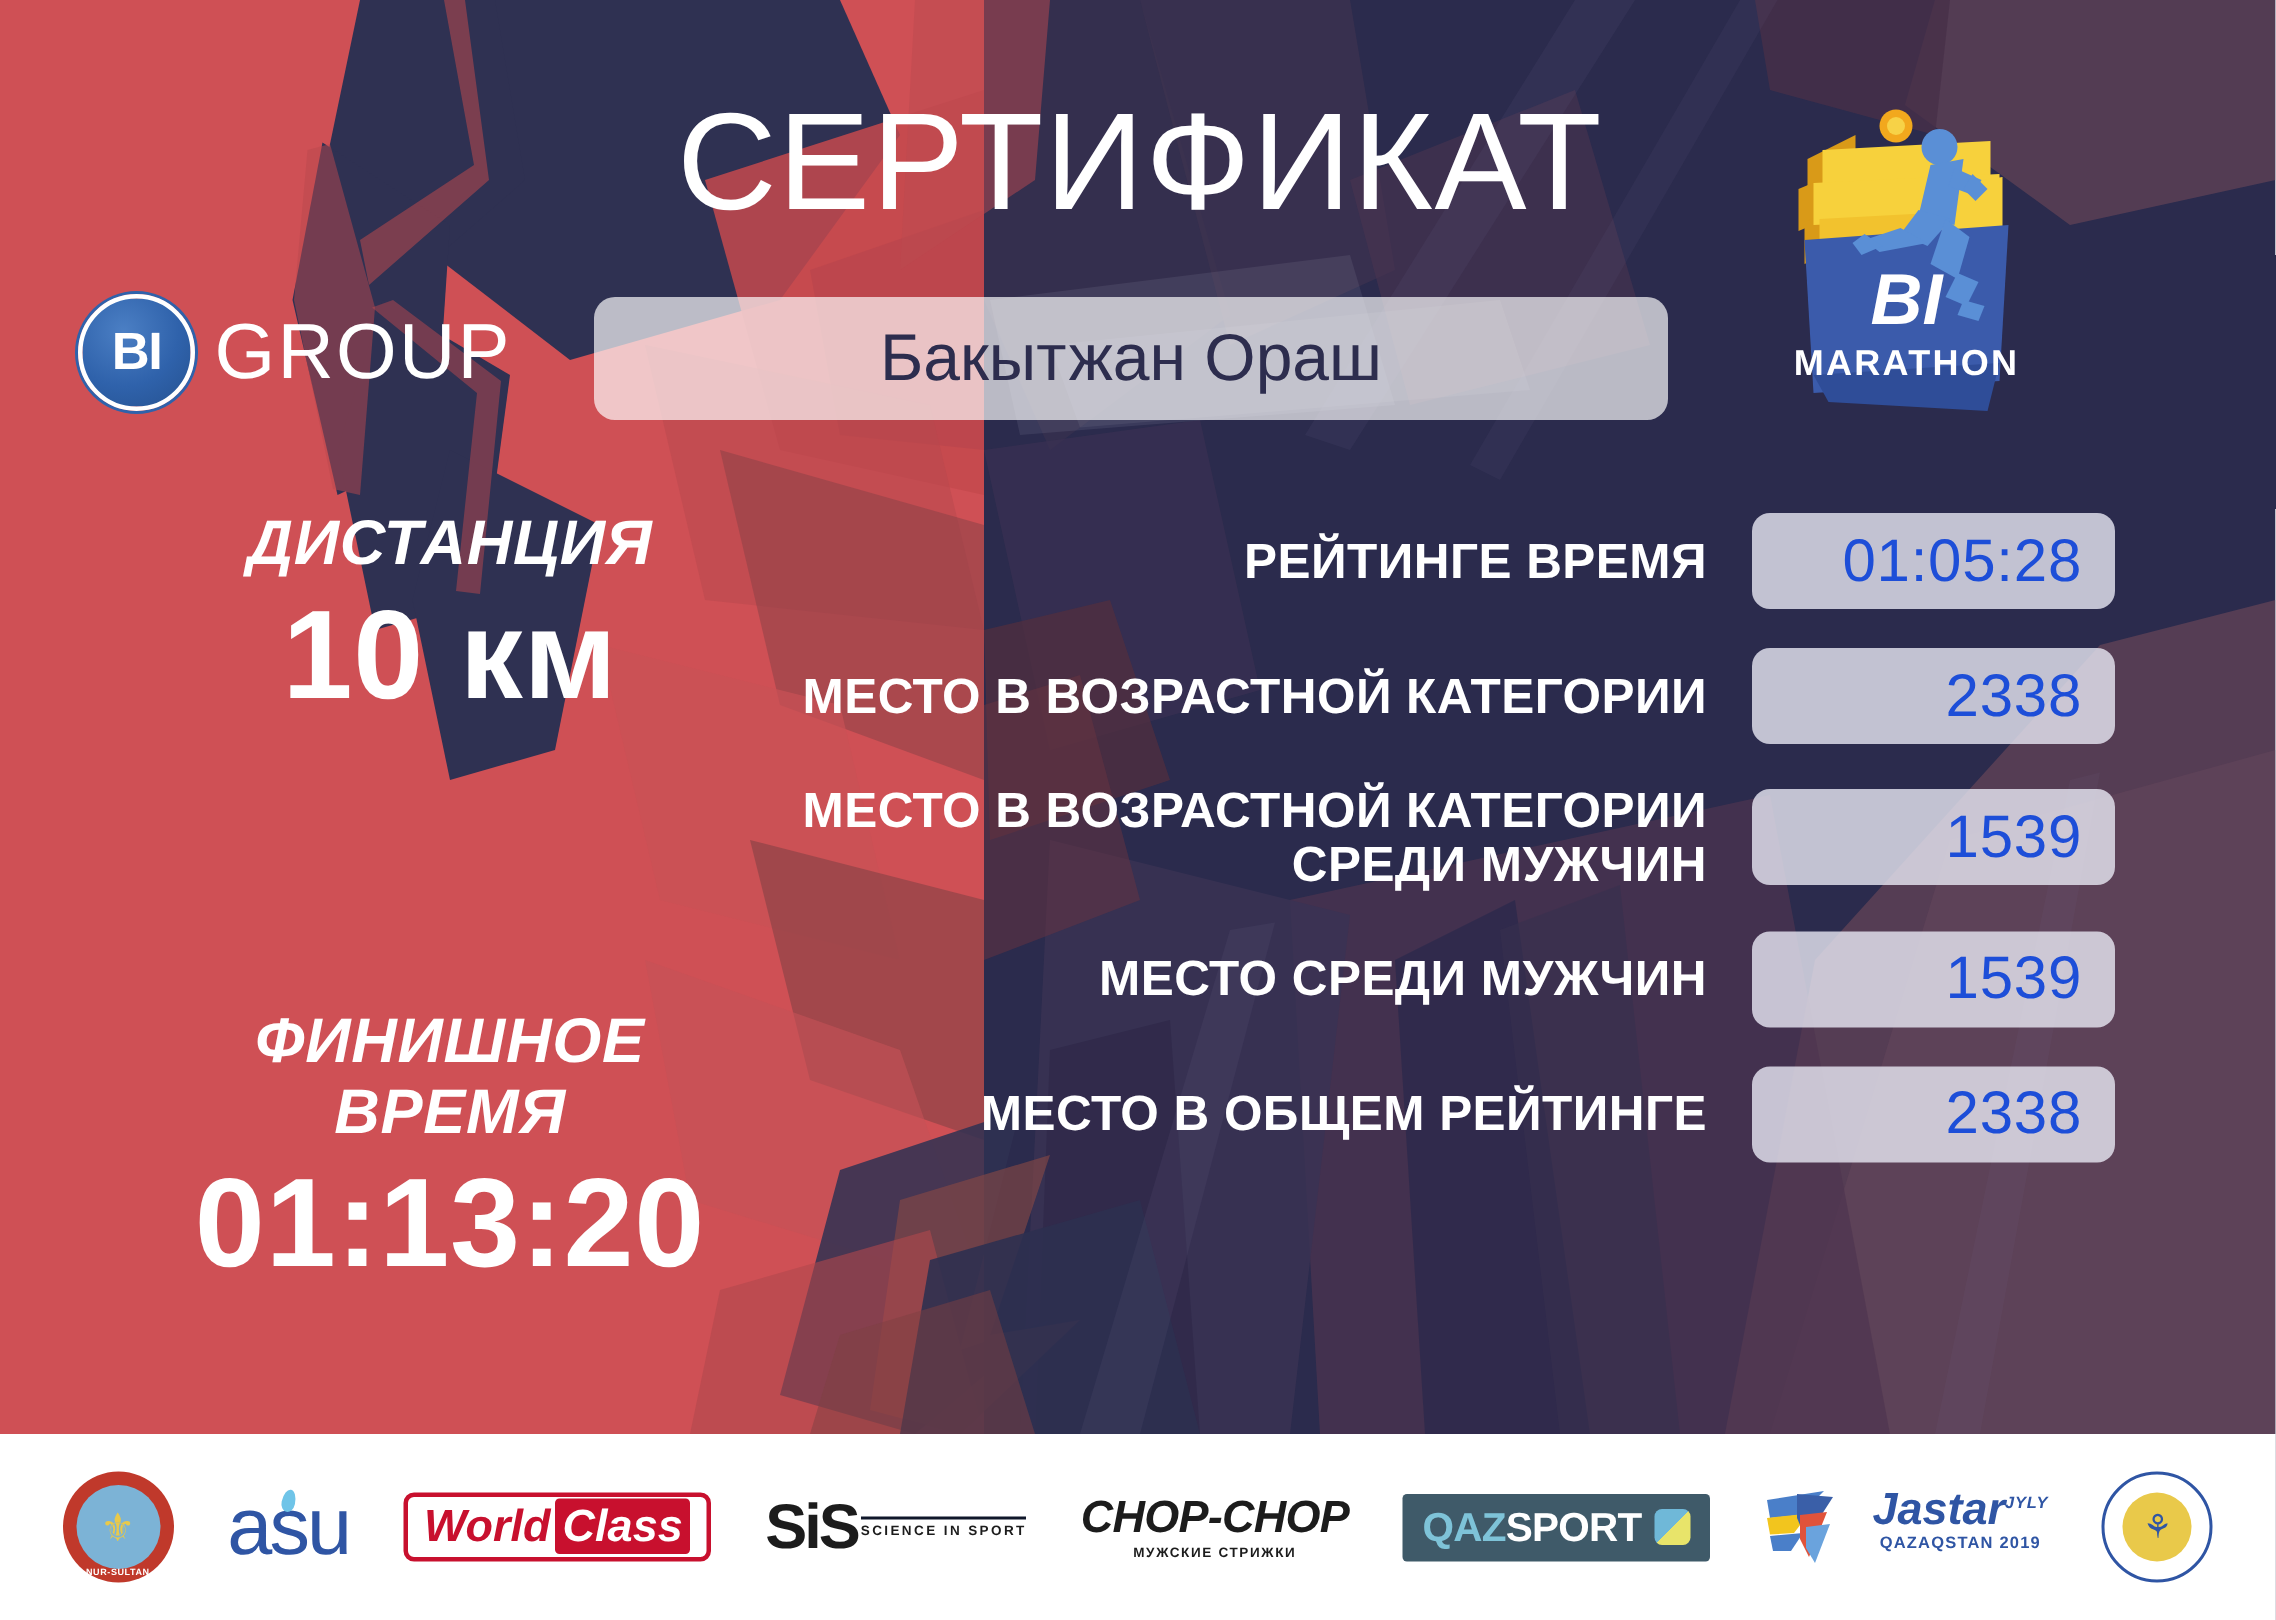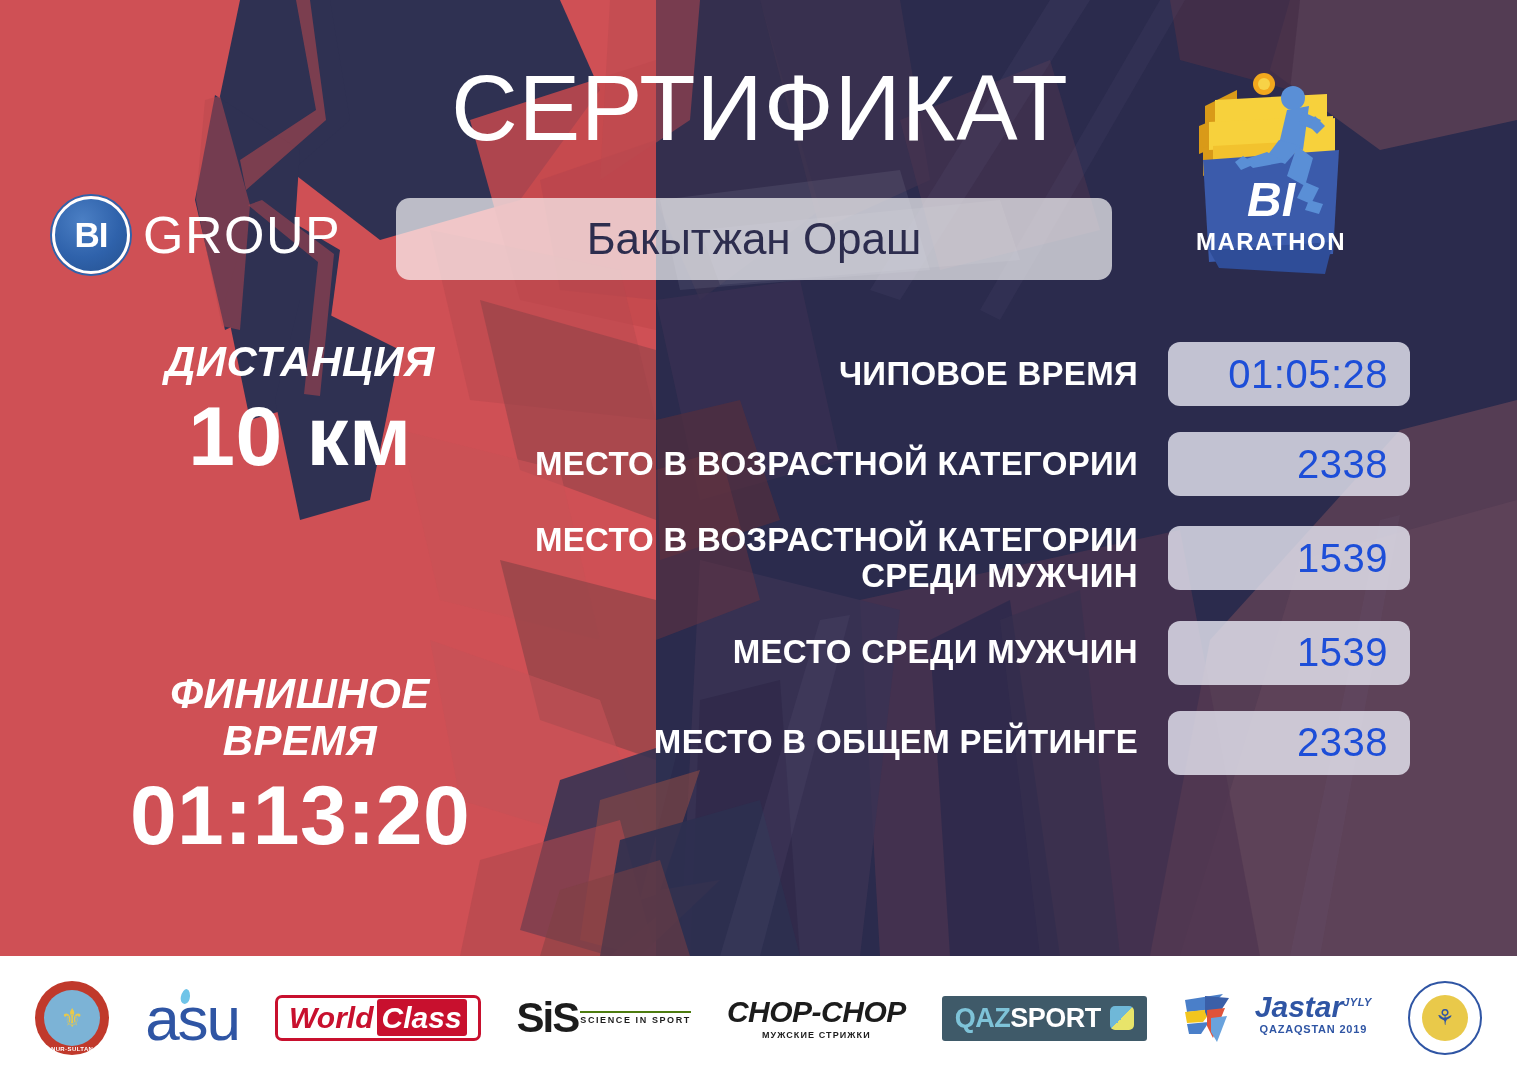--- a/index.html
+++ b/index.html
@@ -155,21 +155,21 @@
     display:flex; align-items:center; justify-content:center;
     color:#e9c94a; font-size:26px; line-height:1;
   }
   .sp-nursultan .ring-txt {
     position:absolute; bottom:3px; left:0; right:0;
     text-align:center; color:#fff; font-size:6px;
     font-weight:bold; letter-spacing:0.4px;
   }
 
   
-  .sp-asu { color:#2f55a4; font-size:62px; font-weight:400; letter-spacing:-2px; position:relative; }
+  .sp-asu { color:#2f55a4; font-size:54px; font-weight:400; letter-spacing:-2px; position:relative; }
   .sp-asu .dot {
     position:absolute; left:36px; top:6px;
     width:9px; height:15px; border-radius:50% 50% 50% 50%/60% 60% 40% 40%;
     background:#6fc4e8; transform:rotate(12deg);
   }
 
   
   .sp-wc {
     border:3px solid #c8102e; border-radius:7px;
     padding:5px 11px;
@@ -177,21 +177,21 @@
     font-style:italic; white-space:nowrap;
     line-height:1;
   }
   .sp-wc .w2 { background:#c8102e; color:#fff; padding:2px 5px; border-radius:3px; margin-left:3px; }
 
   
   .sp-sis { display:flex; flex-direction:row; align-items:center; gap:2px; }
   .sp-sis .big { color:#1c1c1c; font-size:42px; font-weight:bold; letter-spacing:-2px; line-height:0.9; }
   .sp-sis .sub {
     color:#1c1c1c; font-size:9px; font-weight:bold; letter-spacing:1.6px;
-    border-top:2px solid #4d7c0f; padding-top:2px;
+    border-top:2px solid #0f172a; padding-top:2px;
   }
 
   
   .sp-chop { display:flex; flex-direction:column; align-items:center; gap:3px; }
   .sp-chop .big { color:#1c1c1c; font-size:30px; font-weight:bold; letter-spacing:-0.5px; line-height:1; font-style:italic; }
   .sp-chop .sub { color:#1c1c1c; font-size:9px; font-weight:bold; letter-spacing:1.1px; }
 
   
   .sp-qaz {
     background:#3f5a69; padding:9px 13px; border-radius:3px;
@@ -352,21 +352,21 @@
       <div class="lbl">ФИНИШНОЕ</div>
       <div class="lbl">ВРЕМЯ</div>
       <div class="val">01:13:20</div>
     </div>
 
   </div>
 
   <div class="stats">
 
     <div class="srow">
-      <div class="lbl">ЧИПОВОЕ ВРЕМЯ</div>
+      <div class="lbl">РЕЙТИНГЕ ВРЕМЯ</div>
       <div class="pill">
         <span>01:05:28</span>
       </div>
     </div>
 
     <div class="srow">
       <div class="lbl">МЕСТО В ВОЗРАСТНОЙ КАТЕГОРИИ</div>
       <div class="pill">
         <span>2338</span>
       </div>

